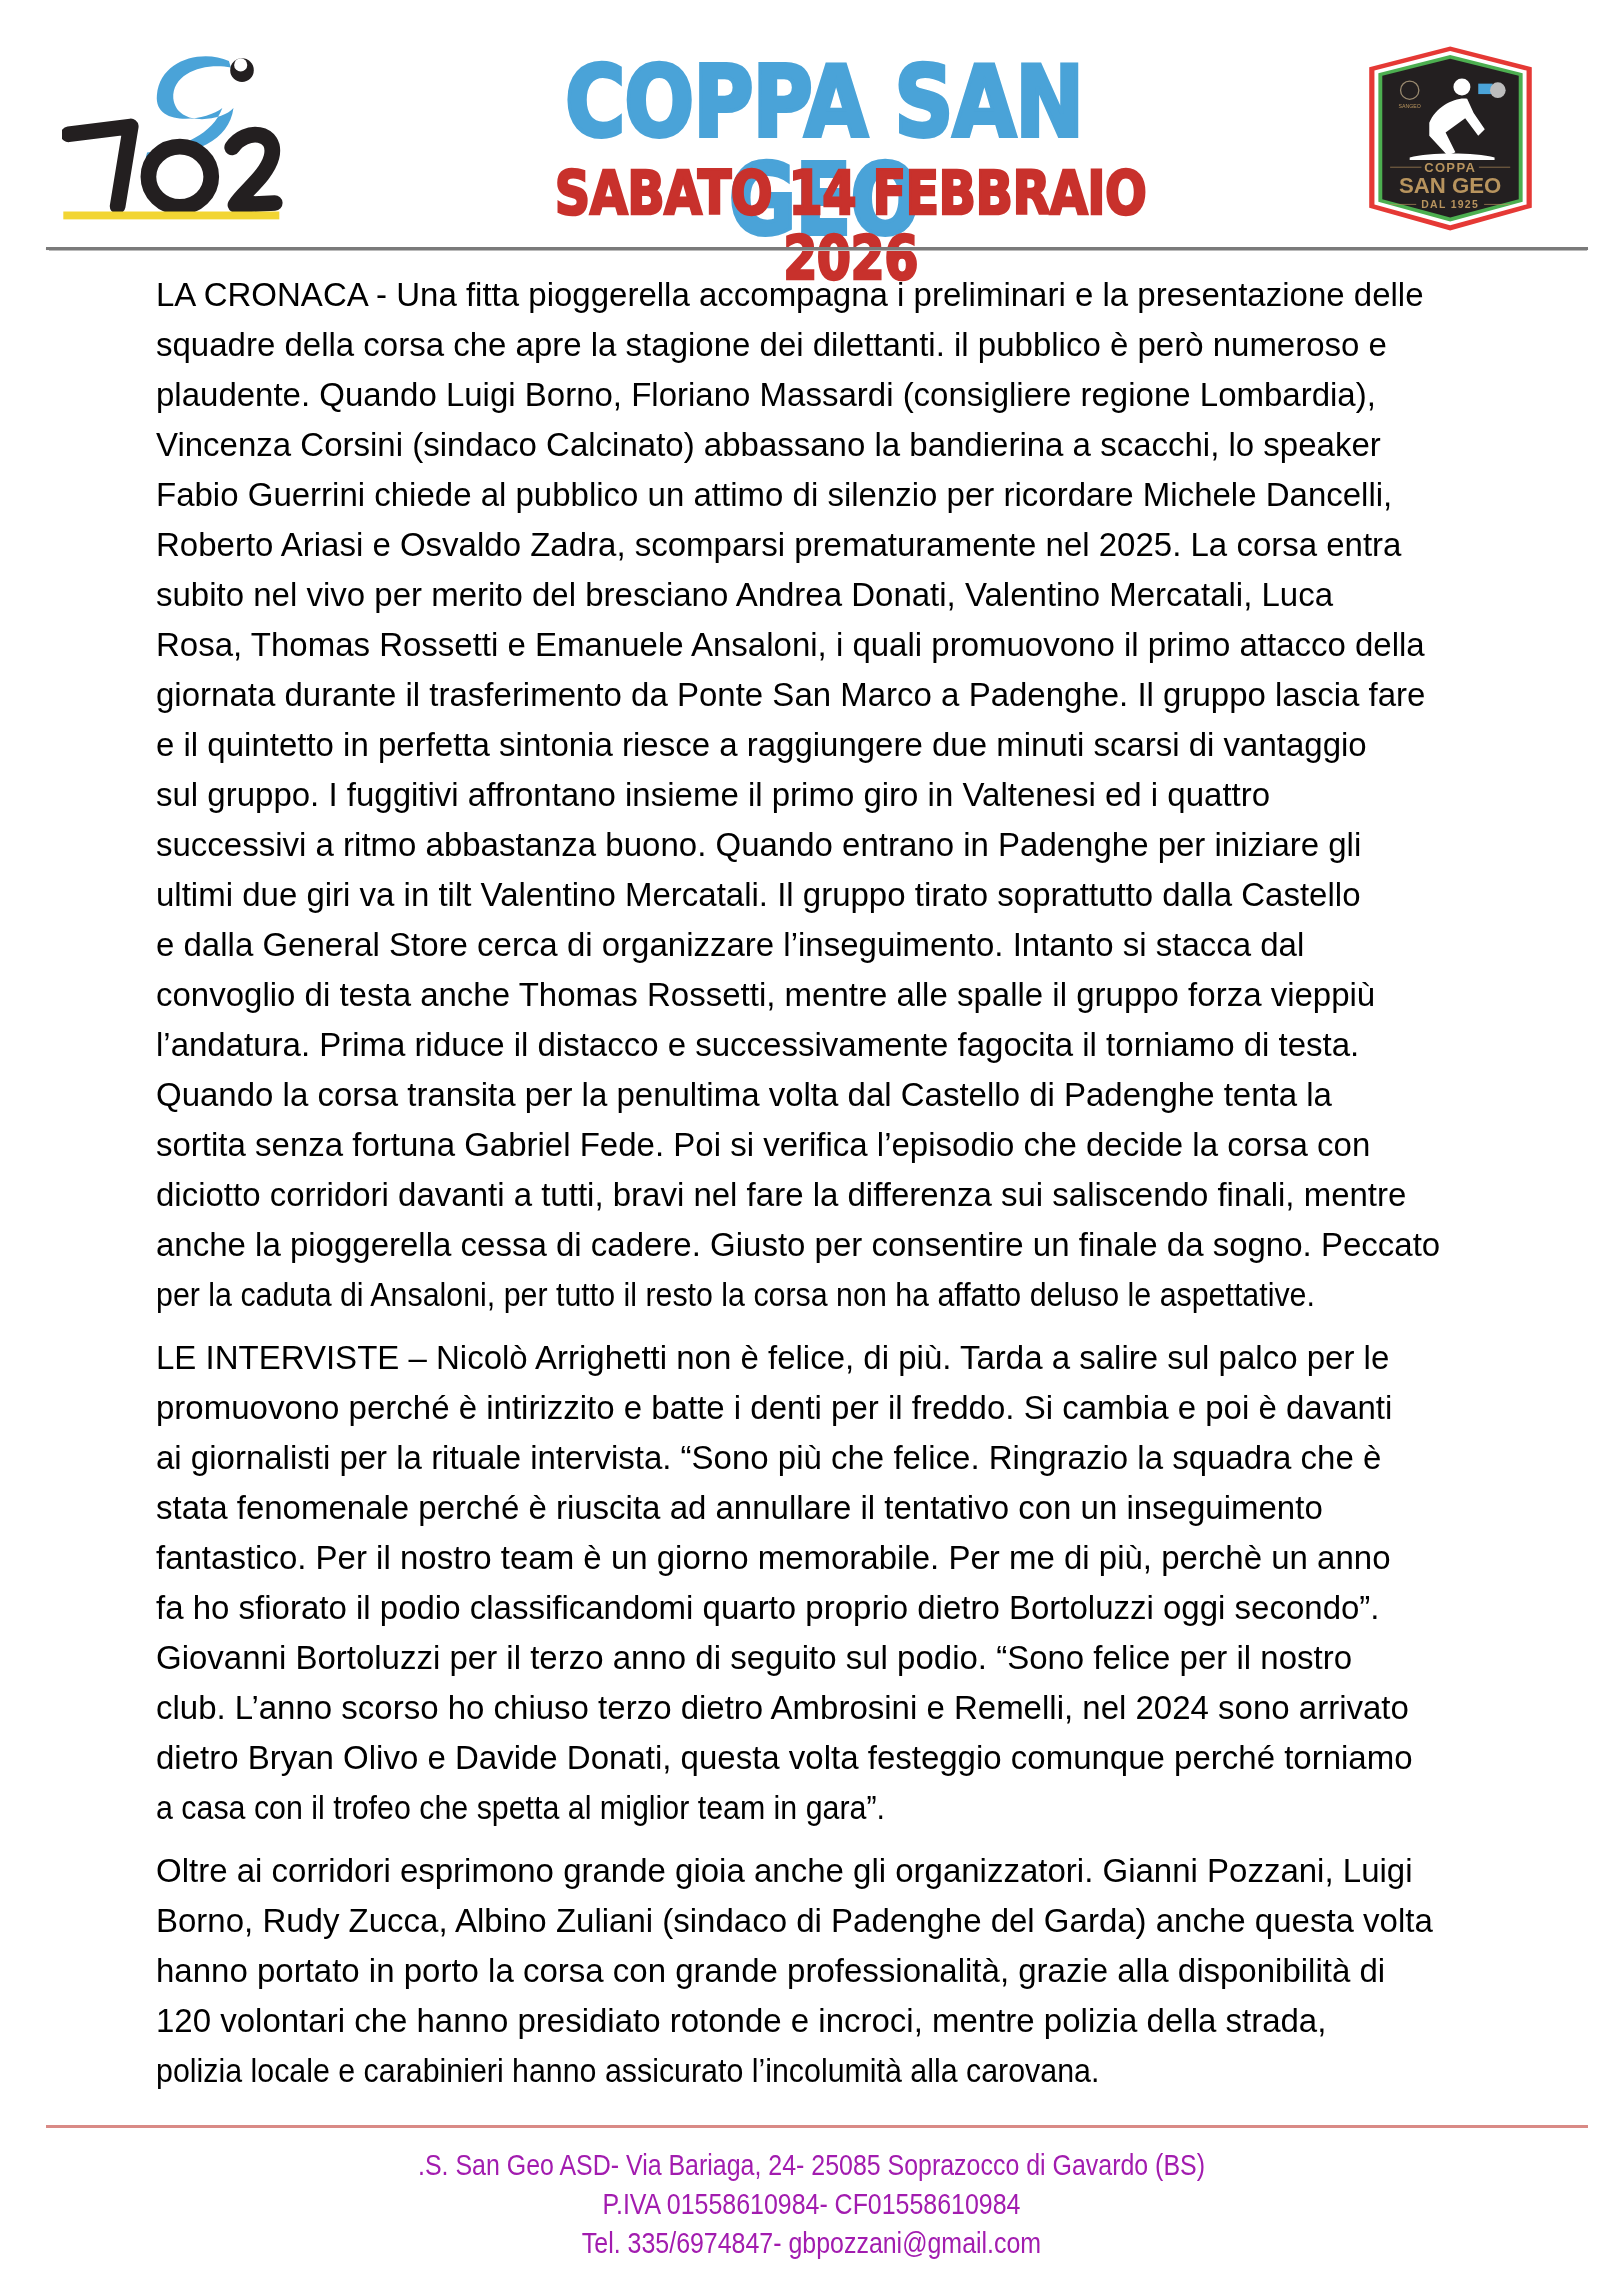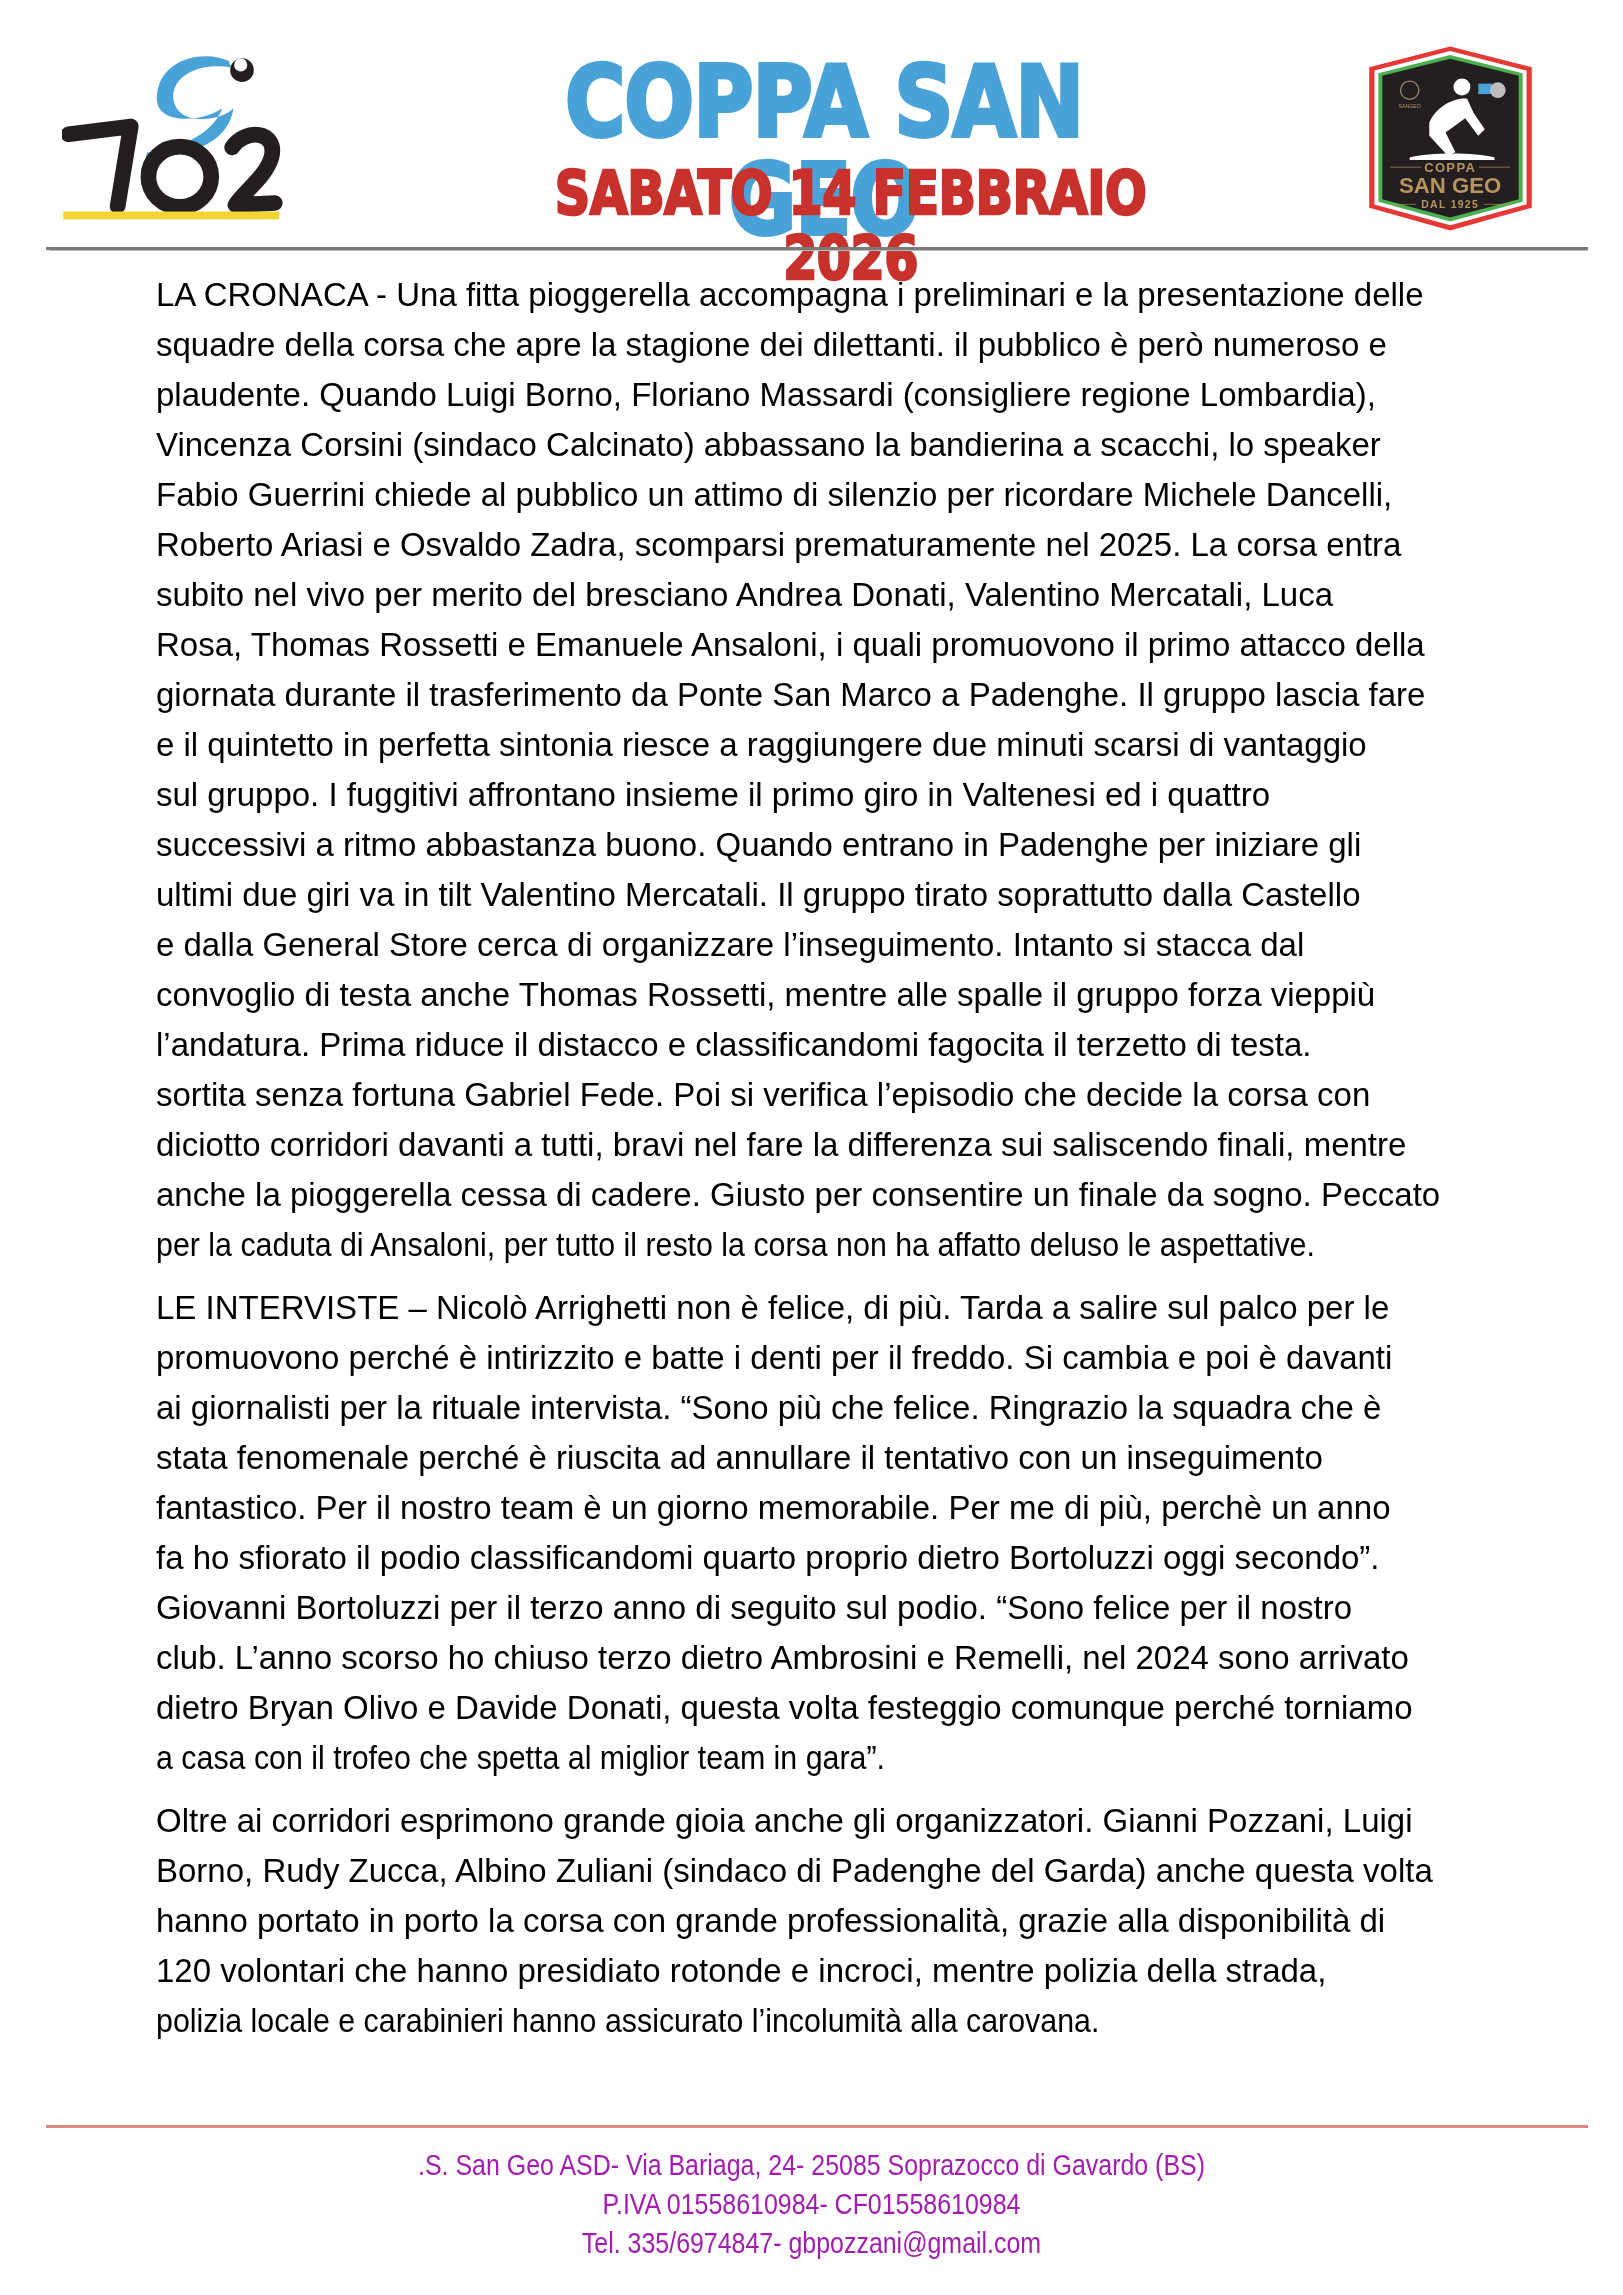--- a/index.html
+++ b/index.html
@@ -108,21 +108,22 @@
       <div class="line" style="text-align: left; text-align-last: left; word-spacing: 0px;">Roberto Ariasi e Osvaldo Zadra, scomparsi prematuramente nel 2025. La corsa entra</div>
       <div class="line" style="text-align: left; text-align-last: left; word-spacing: 0px;">subito nel vivo per merito del bresciano Andrea Donati, Valentino Mercatali, Luca</div>
       <div class="line" style="text-align: left; text-align-last: left; word-spacing: 0px;">Rosa, Thomas Rossetti e Emanuele Ansaloni, i quali promuovono il primo attacco della</div>
       <div class="line" style="text-align: left; text-align-last: left; word-spacing: 0px;">giornata durante il trasferimento da Ponte San Marco a Padenghe. Il gruppo lascia fare</div>
       <div class="line" style="text-align: center; text-align-last: left; word-spacing: 0px;">e il quintetto in perfetta sintonia riesce a raggiungere due minuti scarsi di vantaggio</div>
       <div class="line" style="text-align: left; text-align-last: left; word-spacing: 0px;">sul gruppo. I fuggitivi affrontano insieme il primo giro in Valtenesi ed i quattro</div>
       <div class="line" style="text-align: left; text-align-last: left; word-spacing: 0px;">successivi a ritmo abbastanza buono. Quando entrano in Padenghe per iniziare gli</div>
       <div class="line" style="text-align: left; text-align-last: left; word-spacing: 0px;">ultimi due giri va in tilt Valentino Mercatali. Il gruppo tirato soprattutto dalla Castello</div>
       <div class="line" style="text-align: left; text-align-last: left; word-spacing: 0px;">e dalla General Store cerca di organizzare l’inseguimento. Intanto si stacca dal</div>
       <div class="line" style="text-align: left; text-align-last: left; word-spacing: 0px;">convoglio di testa anche Thomas Rossetti, mentre alle spalle il gruppo forza vieppiù</div>
-      <div class="line" style="text-align: left; text-align-last: left; word-spacing: 0px;">l’andatura. Prima riduce il distacco e classificandomi fagocita il terzetto di testa.</div>
+      <div class="line" style="text-align: left; text-align-last: left; word-spacing: 0px;">l’andatura. Prima riduce il distacco e successivamente fagocita il torniamo di testa.</div>
+      <div class="line" style="text-align: left; text-align-last: left; word-spacing: 0px;">Quando la corsa transita per la penultima volta dal Castello di Padenghe tenta la</div>
       <div class="line" style="text-align: left; text-align-last: left; word-spacing: 0px;">sortita senza fortuna Gabriel Fede. Poi si verifica l’episodio che decide la corsa con</div>
       <div class="line" style="text-align: left; text-align-last: left; word-spacing: 0px;">diciotto corridori davanti a tutti, bravi nel fare la differenza sui saliscendo finali, mentre</div>
       <div class="line" style="text-align: left; text-align-last: left; word-spacing: 0px;">anche la pioggerella cessa di cadere. Giusto per consentire un finale da sogno. Peccato</div>
       <div class="line last" style="text-align: left; text-align-last: left; transform: scaleX(0.92); transform-origin: left center;">per la caduta di Ansaloni, per tutto il resto la corsa non ha affatto deluso le aspettative.</div>
     </div>
   <div class="para">
       <div class="line" style="text-align: left; text-align-last: left; word-spacing: 0px;">LE INTERVISTE – Nicolò Arrighetti non è felice, di più. Tarda a salire sul palco per le</div>
       <div class="line" style="text-align: left; text-align-last: left; word-spacing: 0px;">promuovono perché è intirizzito e batte i denti per il freddo. Si cambia e poi è davanti</div>
       <div class="line" style="text-align: left; text-align-last: left; word-spacing: 0px;">ai giornalisti per la rituale intervista. “Sono più che felice. Ringrazio la squadra che è</div>
       <div class="line" style="text-align: left; text-align-last: left; word-spacing: 0px;">stata fenomenale perché è riuscita ad annullare il tentativo con un inseguimento</div>

